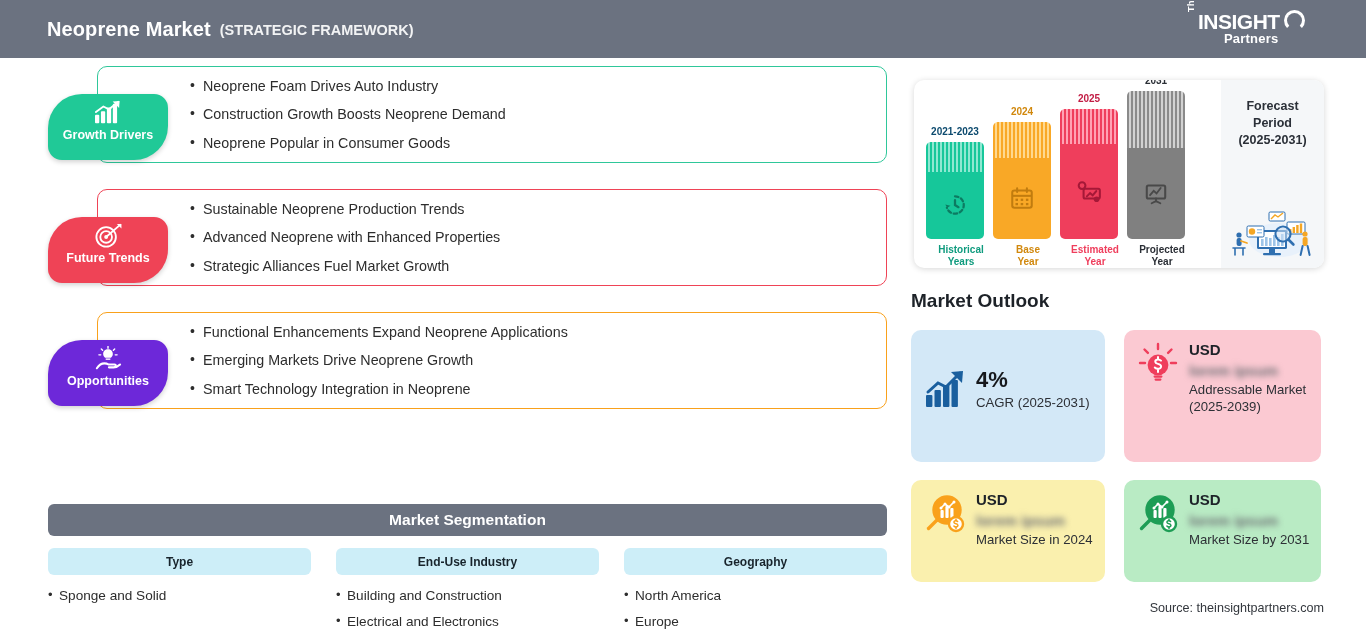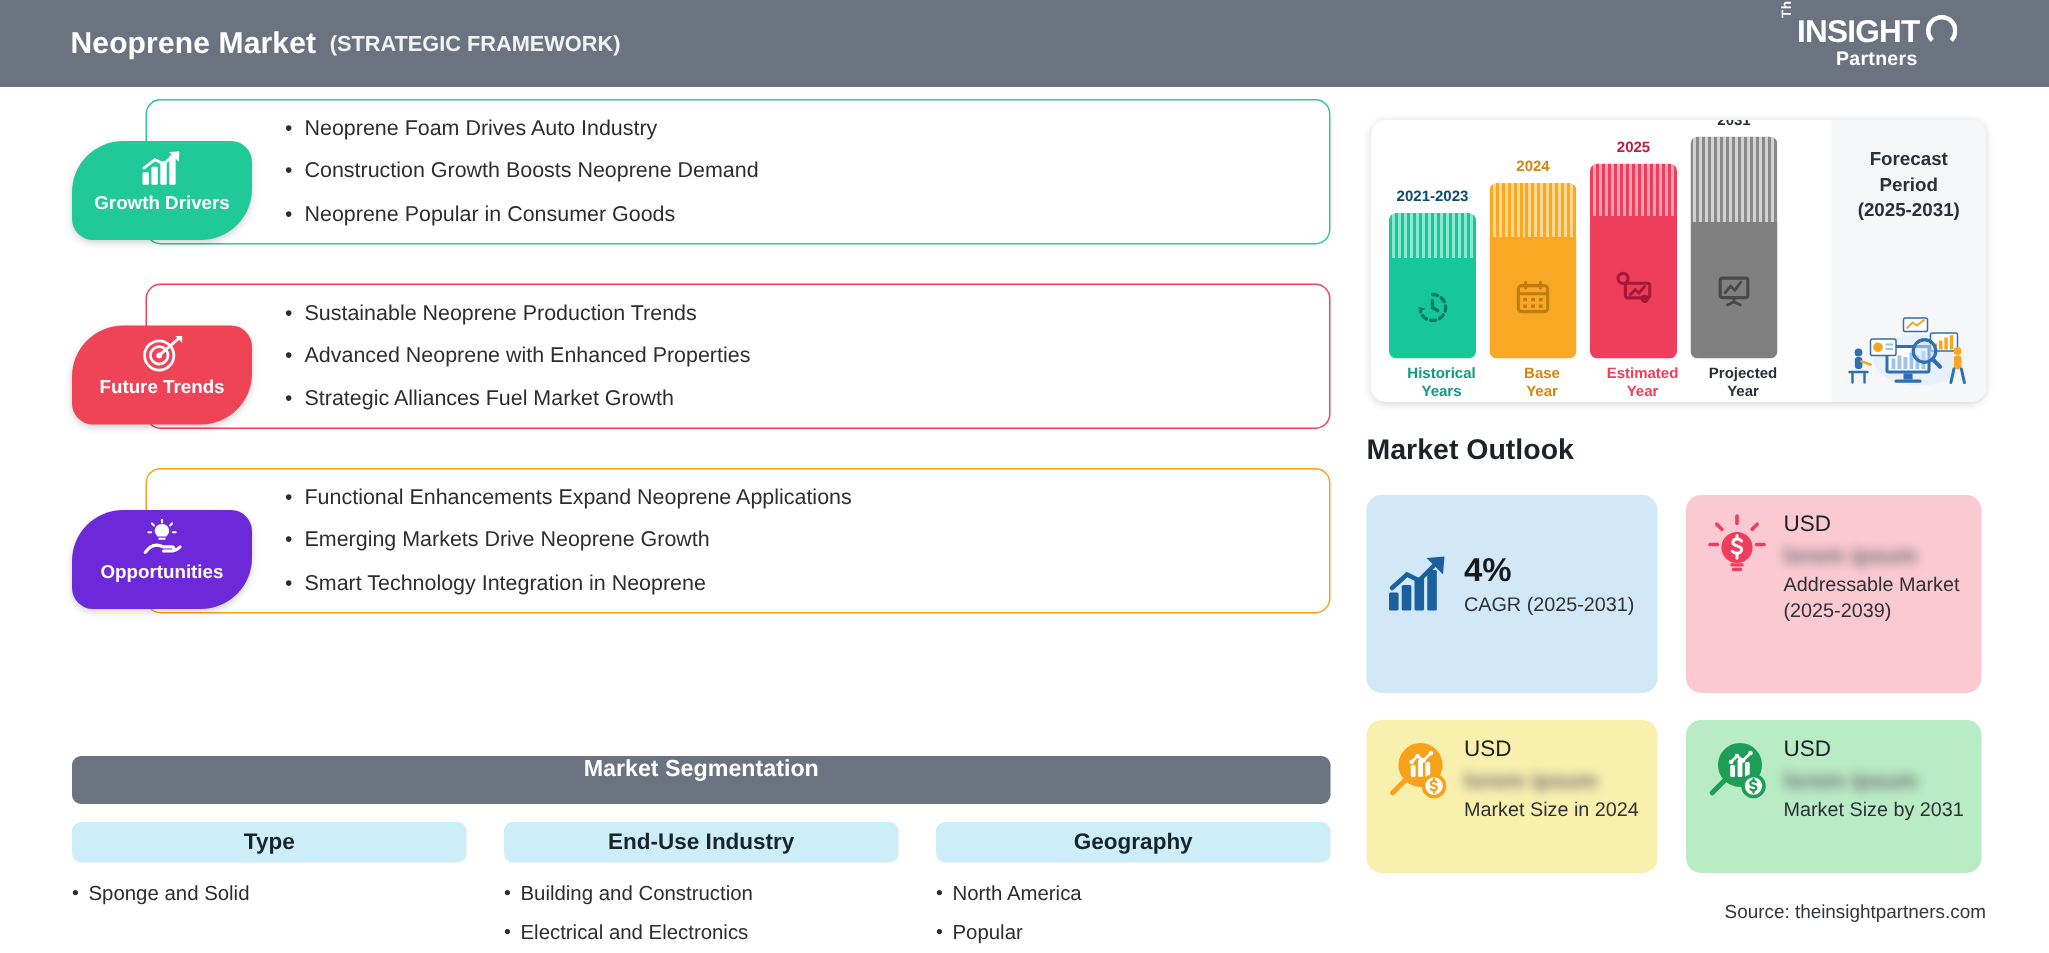--- a/index.html
+++ b/index.html
@@ -88,32 +88,32 @@
   .bullets li:last-child { margin-bottom: 0; }
   .bullets li:before {
     content: "\2022"; position: absolute; left: 0; top: -1px;
     color: #2d2d2d; font-size: 14px;
   }
 
   
   .seg-header {
     position: absolute; left: 48px; top: 446px; width: 839px; height: 32px;
     background: #6b7280; border-radius: 6px;
-    display: flex; align-items: flex-start; justify-content: center;
+    display: flex; align-items: center; justify-content: center;
     color: #fff; font-size: 15.5px; font-weight: bold;
   }
   .seg-cols {
     position: absolute; left: 48px; top: 490px; width: 839px;
     display: flex; gap: 25px;
   }
   .seg-col { width: 263px; }
   .seg-col-head {
     height: 27px; background: #cdeef8; border-radius: 6px;
     display: flex; align-items: center; justify-content: center;
-    font-size: 15px; font-weight: bold; color: #18242c;
+    font-size: 12px; font-weight: bold; color: #18242c;
   }
   .seg-list { list-style: none; margin-top: 14px; }
   .seg-list li {
     font-size: 13.6px; color: #2d2d2d; line-height: 1;
     padding-left: 11px; position: relative; margin-bottom: 12px;
   }
   .seg-list li:before {
     content: "\2022"; position: absolute; left: 0; top: -1px; font-size: 13px;
   }
 
@@ -169,21 +169,21 @@
   }
   .card.cagr   { left: 0;   top: 0;   width: 194px; height: 132px; background: #d3e8f7; }
   .card.addr   { left: 213px; top: 0; width: 197px; height: 132px; background: #fbc9d2; }
   .card.size24 { left: 0;   top: 150px; width: 194px; height: 102px; background: #faf0ae; }
   .card.size31 { left: 213px; top: 150px; width: 197px; height: 102px; background: #b9ebc4; }
 
   .card-inner { display: flex; gap: 9px; align-items: flex-start; }
   .card-icon { flex: 0 0 auto; width: 44px; height: 44px; }
   .card.cagr .card-inner { align-items: center; margin-top: 26px; }
   .card-text { flex: 1 1 auto; }
-  .card-usd { font-size: 15px; font-weight: normal; color: #1d2228; line-height: 1; }
+  .card-usd { font-size: 15px; font-weight: bold; color: #1d2228; line-height: 1; }
   .card-big { font-size: 22px; font-weight: bold; color: #16181c; line-height: 1; }
   .card-note {
     font-size: 13.2px; color: #2d3036; line-height: 1.25; margin-top: 4px;
   }
   .card-blur {
     font-size: 15px; font-weight: bold; color: #6d6f74;
     filter: blur(3.4px); margin: 6px 0 4px; line-height: 1;
     user-select: none;
   }
   .source {
@@ -291,21 +291,21 @@
         <ul class="seg-list">
           <li>Building and Construction</li>
           <li>Electrical and Electronics</li>
 
         </ul>
       </div>
       <div class="seg-col">
         <div class="seg-col-head">Geography</div>
         <ul class="seg-list">
           <li>North America</li>
-          <li>Popular</li>
+          <li>Europe</li>
 
         </ul>
       </div>
     </div>
   </div>
 
   <div class="right">
 
     <div class="timeline-card">
 

